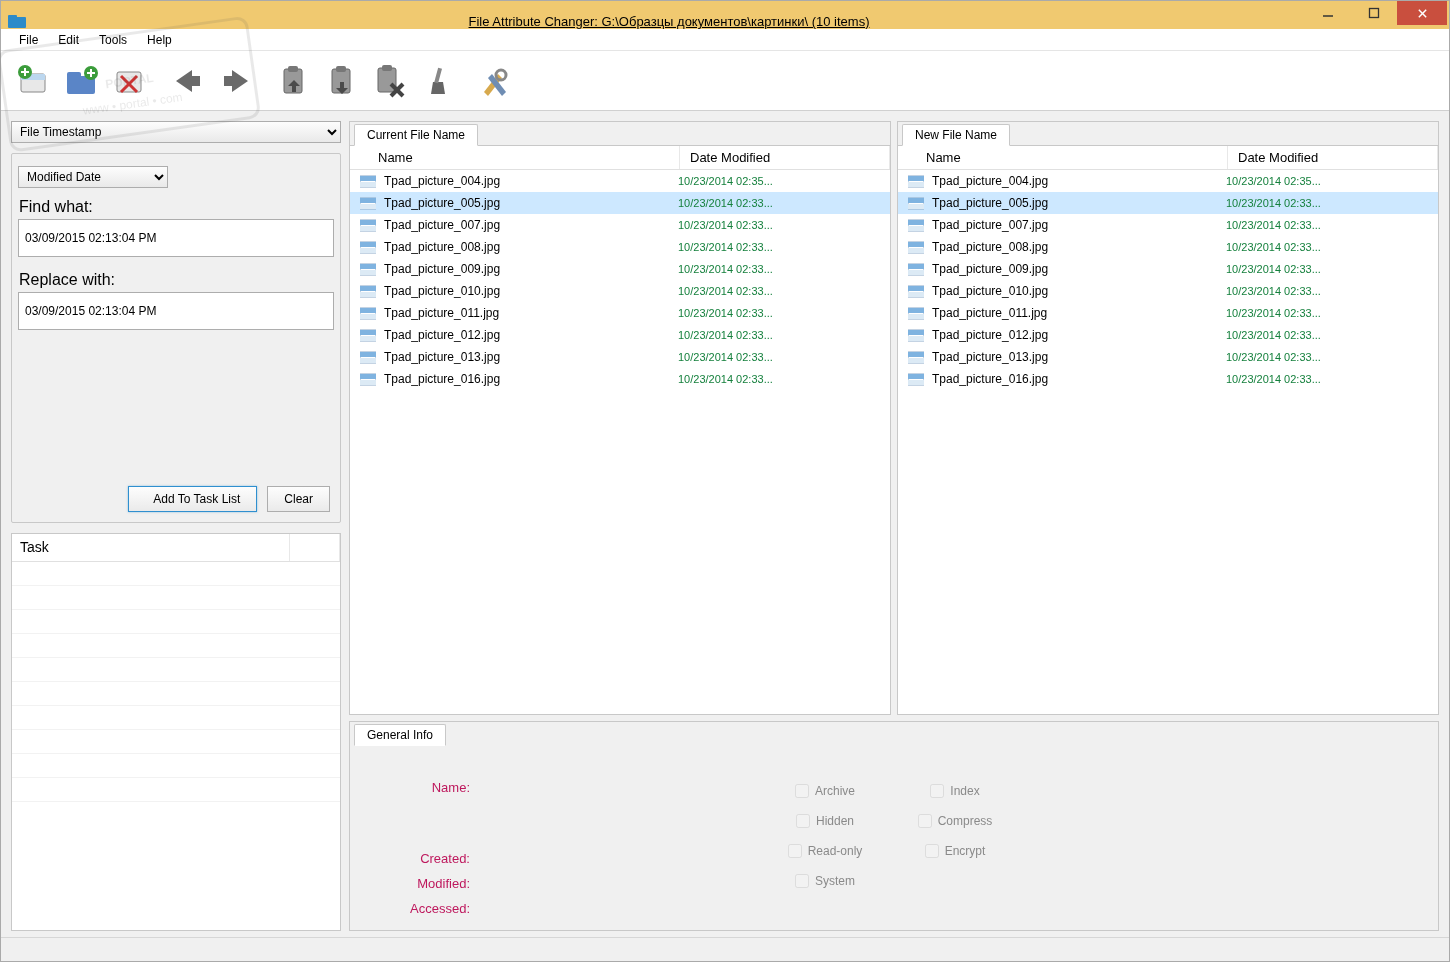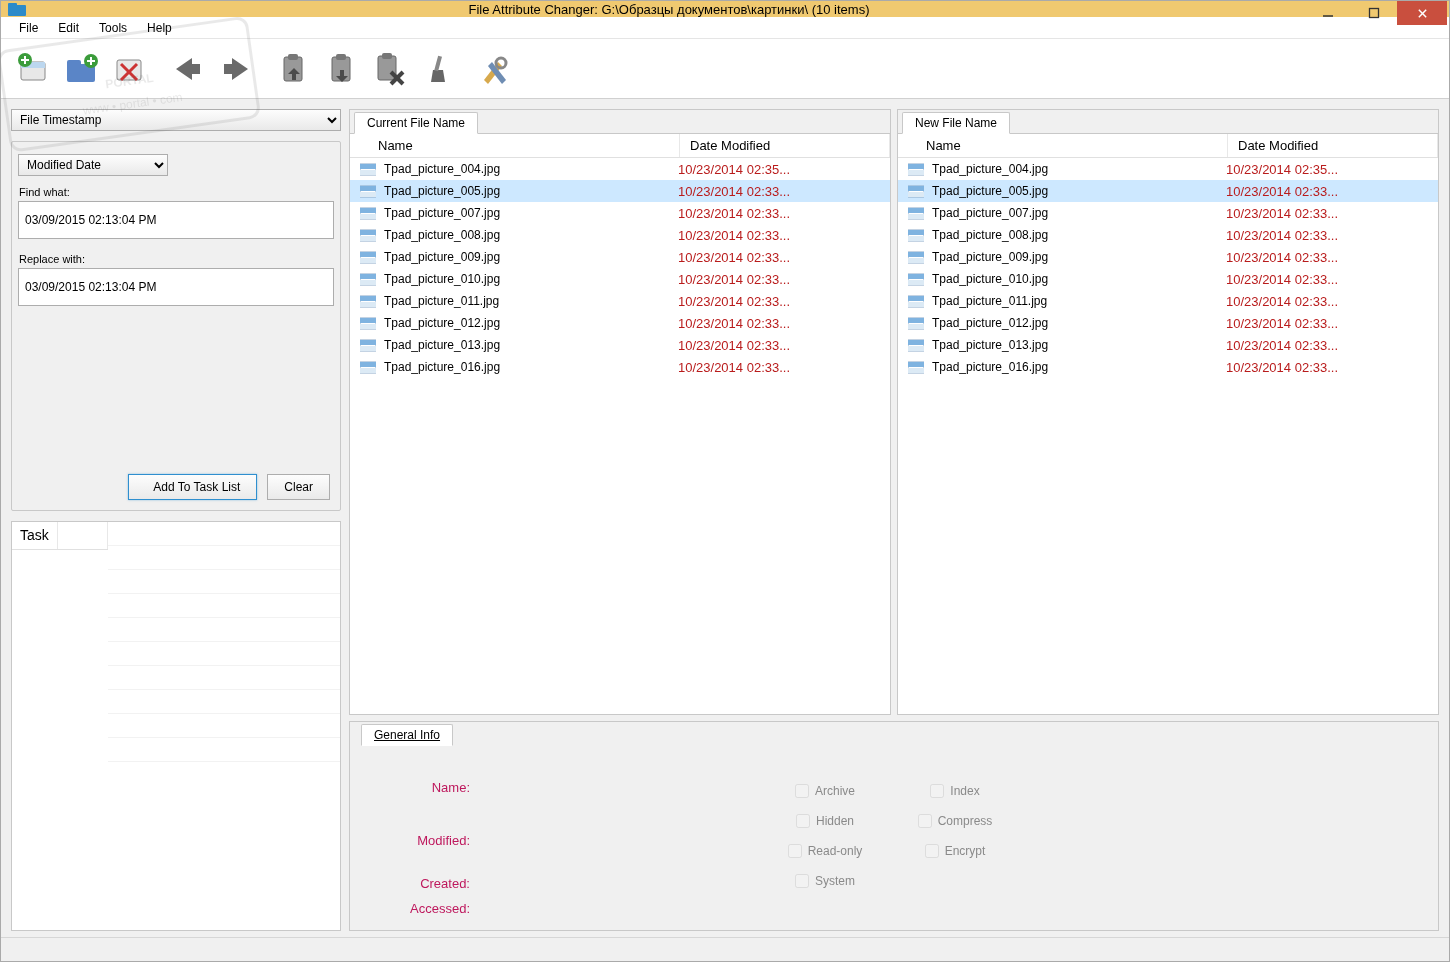--- a/index.html
+++ b/index.html
@@ -1,21 +1,21 @@
 <!DOCTYPE html>
 <html><head>
 <meta charset="utf-8">
 <style>
 * { box-sizing: border-box; margin: 0; padding: 0; font-family: "Segoe UI", Tahoma, sans-serif; font-size: 12px; }
 html, body { width: 1450px; height: 962px; overflow: hidden; background: #fff; }
 
 .window { width: 1450px; height: 962px; border: 1px solid #aaa; background: #f0f0f0; display: flex; flex-direction: column; }
 
 
-.titlebar { height: 16px; background: #f0c970; display: flex; align-items: center; position: relative; }
+.titlebar { height: 28px; background: #f0c970; display: flex; align-items: flex-end; position: relative; text-decoration: underline; }
 .titlebar .appicon { width: 20px; height: 16px; margin: 0 6px; }
 .titlebar .title { flex: 1; text-align: center; font-size: 13px; color: #000; }
 .titlebar .winbtns { display: flex; height: 100%; }
 .titlebar .winbtn { width: 46px; height: 24px; display: flex; align-items: center; justify-content: center; cursor: pointer; }
 .titlebar .winbtn.close { background: #c94f3e; color: #fff; width: 50px; margin-right:2px; }
 .titlebar .winbtn svg { width: 12px; height: 12px; }
 .titlebar .winbtn.close svg { width: 11px; height: 11px; }
 
 
 .menubar { height: 22px; background: #fff; border-bottom: 1px solid #e5e5e5; display: flex; align-items: center; padding: 0 8px; font-size: 12px; }
@@ -31,53 +31,53 @@
 .watermark svg { width: 100%; height: 100%; }
 
 
 .main { flex: 1; display: flex; padding: 10px 10px 4px 10px; gap: 8px; background:#f0f0f0; overflow:hidden;}
 .leftcol { width: 330px; display: flex; flex-direction: column; gap: 10px; }
 .rightcol { flex: 1; display: flex; flex-direction: column; gap: 6px; overflow:hidden;}
 
 .panel { border: 1px solid #c8c8c8; background: #f0f0f0; border-radius: 2px; padding: 6px; }
 
 select.combo { width: 100%; height: 22px; background: linear-gradient(#fdfdfd,#e9e9e9); border: 1px solid #adadad; padding: 0 4px; font-size: 12px; }
-.label { font-size: 11px; color: #000; margin: 6px 0 3px 1px; }
+.label { font-size: 16px; color: #000; margin: 6px 0 3px 1px; }
 input.txt { width: 100%; height: 22px; border: 1px solid #adadad; background: #fff; padding: 18px 6px; font-size: 12px; }
 .btnrow { display: flex; justify-content: flex-end; gap: 10px; margin-top: 10px; }
 button.btn { height: 26px; padding: 0 16px; background: linear-gradient(#fdfdfd,#eaeaea); border: 1px solid #adadad; cursor: pointer; font-size: 12px; }
 button.btn.primary { border: 1px solid #2f8fcf; box-shadow: 0 0 2px rgba(47,143,207,.5); padding-left: 24px; }
 
-.taskpanel { flex: 1; border: 1px solid #c8c8c8; background: #fff; overflow: hidden; display:flex; }
+.taskpanel { flex: 1; border: 1px solid #c8c8c8; background: #fff; overflow: hidden; display:flex; flex-direction:column;}
 .taskheader { height: 28px; display: flex; border-bottom: 1px solid #e0e0e0; background: #fff; }
 .taskheader .th { padding: 5px 8px; font-size: 14px; border-right: 1px solid #e8e8e8; font-weight:400;}
 .taskheader .th:first-child { flex: 1; }
 .taskheader .th:last-child { width: 50px; }
 .taskbody { flex:1; background:#fff; }
 .taskbody .trow { height: 24px; border-bottom: 1px solid #f2f2f2; }
 
 
 .filepanes { flex: 1; display: flex; gap: 6px; overflow:hidden;}
 .filepane { flex: 1; border: 1px solid #c8c8c8; background: #fff; display: flex; flex-direction: column; overflow:hidden;}
 .tabstrip { height: 24px; background: #f0f0f0; display: flex; align-items: flex-end; border-bottom: 1px solid #c8c8c8; }
 .tab { background: #fff; border: 1px solid #c8c8c8; border-bottom: 1px solid #fff; padding: 3px 12px; margin-left: 4px; border-radius: 2px 2px 0 0; position: relative; top: 1px; font-size:12px;}
 .colheaders { height: 24px; display: flex; border-bottom: 1px solid #e0e0e0; }
 .colheaders .ch { padding: 4px 10px; font-size: 13px; border-right: 1px solid #e8e8e8; background:#fff; }
 .ch.name { flex: 1; padding-left: 28px; }
 .ch.date { width: 210px; }
 .rows { flex: 1; overflow-y: auto; background:#fff;}
 .row { height: 22px; display: flex; align-items: center; padding: 0 6px; cursor:pointer; }
 .row.selected { background: #cde8ff; }
 .row .fname { flex: 1; display: flex; align-items: center; gap: 8px; padding-left: 4px; font-size:13px; }
-.row .fdate { width: 210px; font-size:13px; color:#b91c1c; padding-left:4px;}
+.row .fdate { width: 210px; font-size:11px; color:#15803d; padding-left:4px;}
 .ficon { width: 16px; height: 14px; display:inline-flex; }
 
 
 .geninfo { height: 210px; border: 1px solid #c8c8c8; background: #f0f0f0; position:relative;}
-.geninfo .tabstrip { position:absolute; top:-1px; left:7px; right:0; background:transparent; border:none;text-decoration:underline;}
+.geninfo .tabstrip { position:absolute; top:-1px; left:0; right:0; background:transparent; border:none;}
 .geninfo .gibody { position:absolute; top:24px; left:0; right:0; bottom:0; background:#f0f0f0; padding: 20px 30px; display: flex; }
 .gi-left { width: 380px; display:flex; flex-direction:column; gap:28px; padding-top:14px;}
 .gi-left .girow { display:flex; }
 .gi-left .gilabel { width: 90px; text-align:right; font-size:13px; color:#be185d; }
 .gi-chk { flex:1; display:grid; grid-template-columns: 130px 130px; grid-auto-rows: 30px; align-content:start; padding-top:10px;}
 .chk { display:flex; align-items:center; gap:6px; color:#8a8a8a; font-size:12px;justify-content:center;}
 .chk input { width:14px; height:14px; opacity:.55;}
 
 .statusbar { height: 24px; background: #f0f0f0; border-top: 1px solid #d6d6d6; margin-top:2px;}
 
@@ -540,26 +540,26 @@
       <div class="geninfo">
         <div class="tabstrip">
           <div class="tab">General Info</div>
         </div>
         <div class="gibody">
           <div class="gi-left">
             <div class="girow">
                 <div class="gilabel">Name:</div>
               </div>
             <div style="height:8px"></div>
+            <div class="girow">
+                <div class="gilabel">Created:</div>
+              </div>
             <div class="girow" style="margin-top:-18px;">
                 <div class="gilabel">Modified:</div>
               </div>
-            <div class="girow">
-                <div class="gilabel">Created:</div>
-              </div>
             <div class="girow" style="margin-top:-18px;">
                 <div class="gilabel">Accessed:</div>
               </div>
           </div>
           <div class="gi-chk">
             <label class="chk">
                 <input type="checkbox" disabled="" style="">
                 <span>Archive</span>
               </label>
             <label class="chk">

